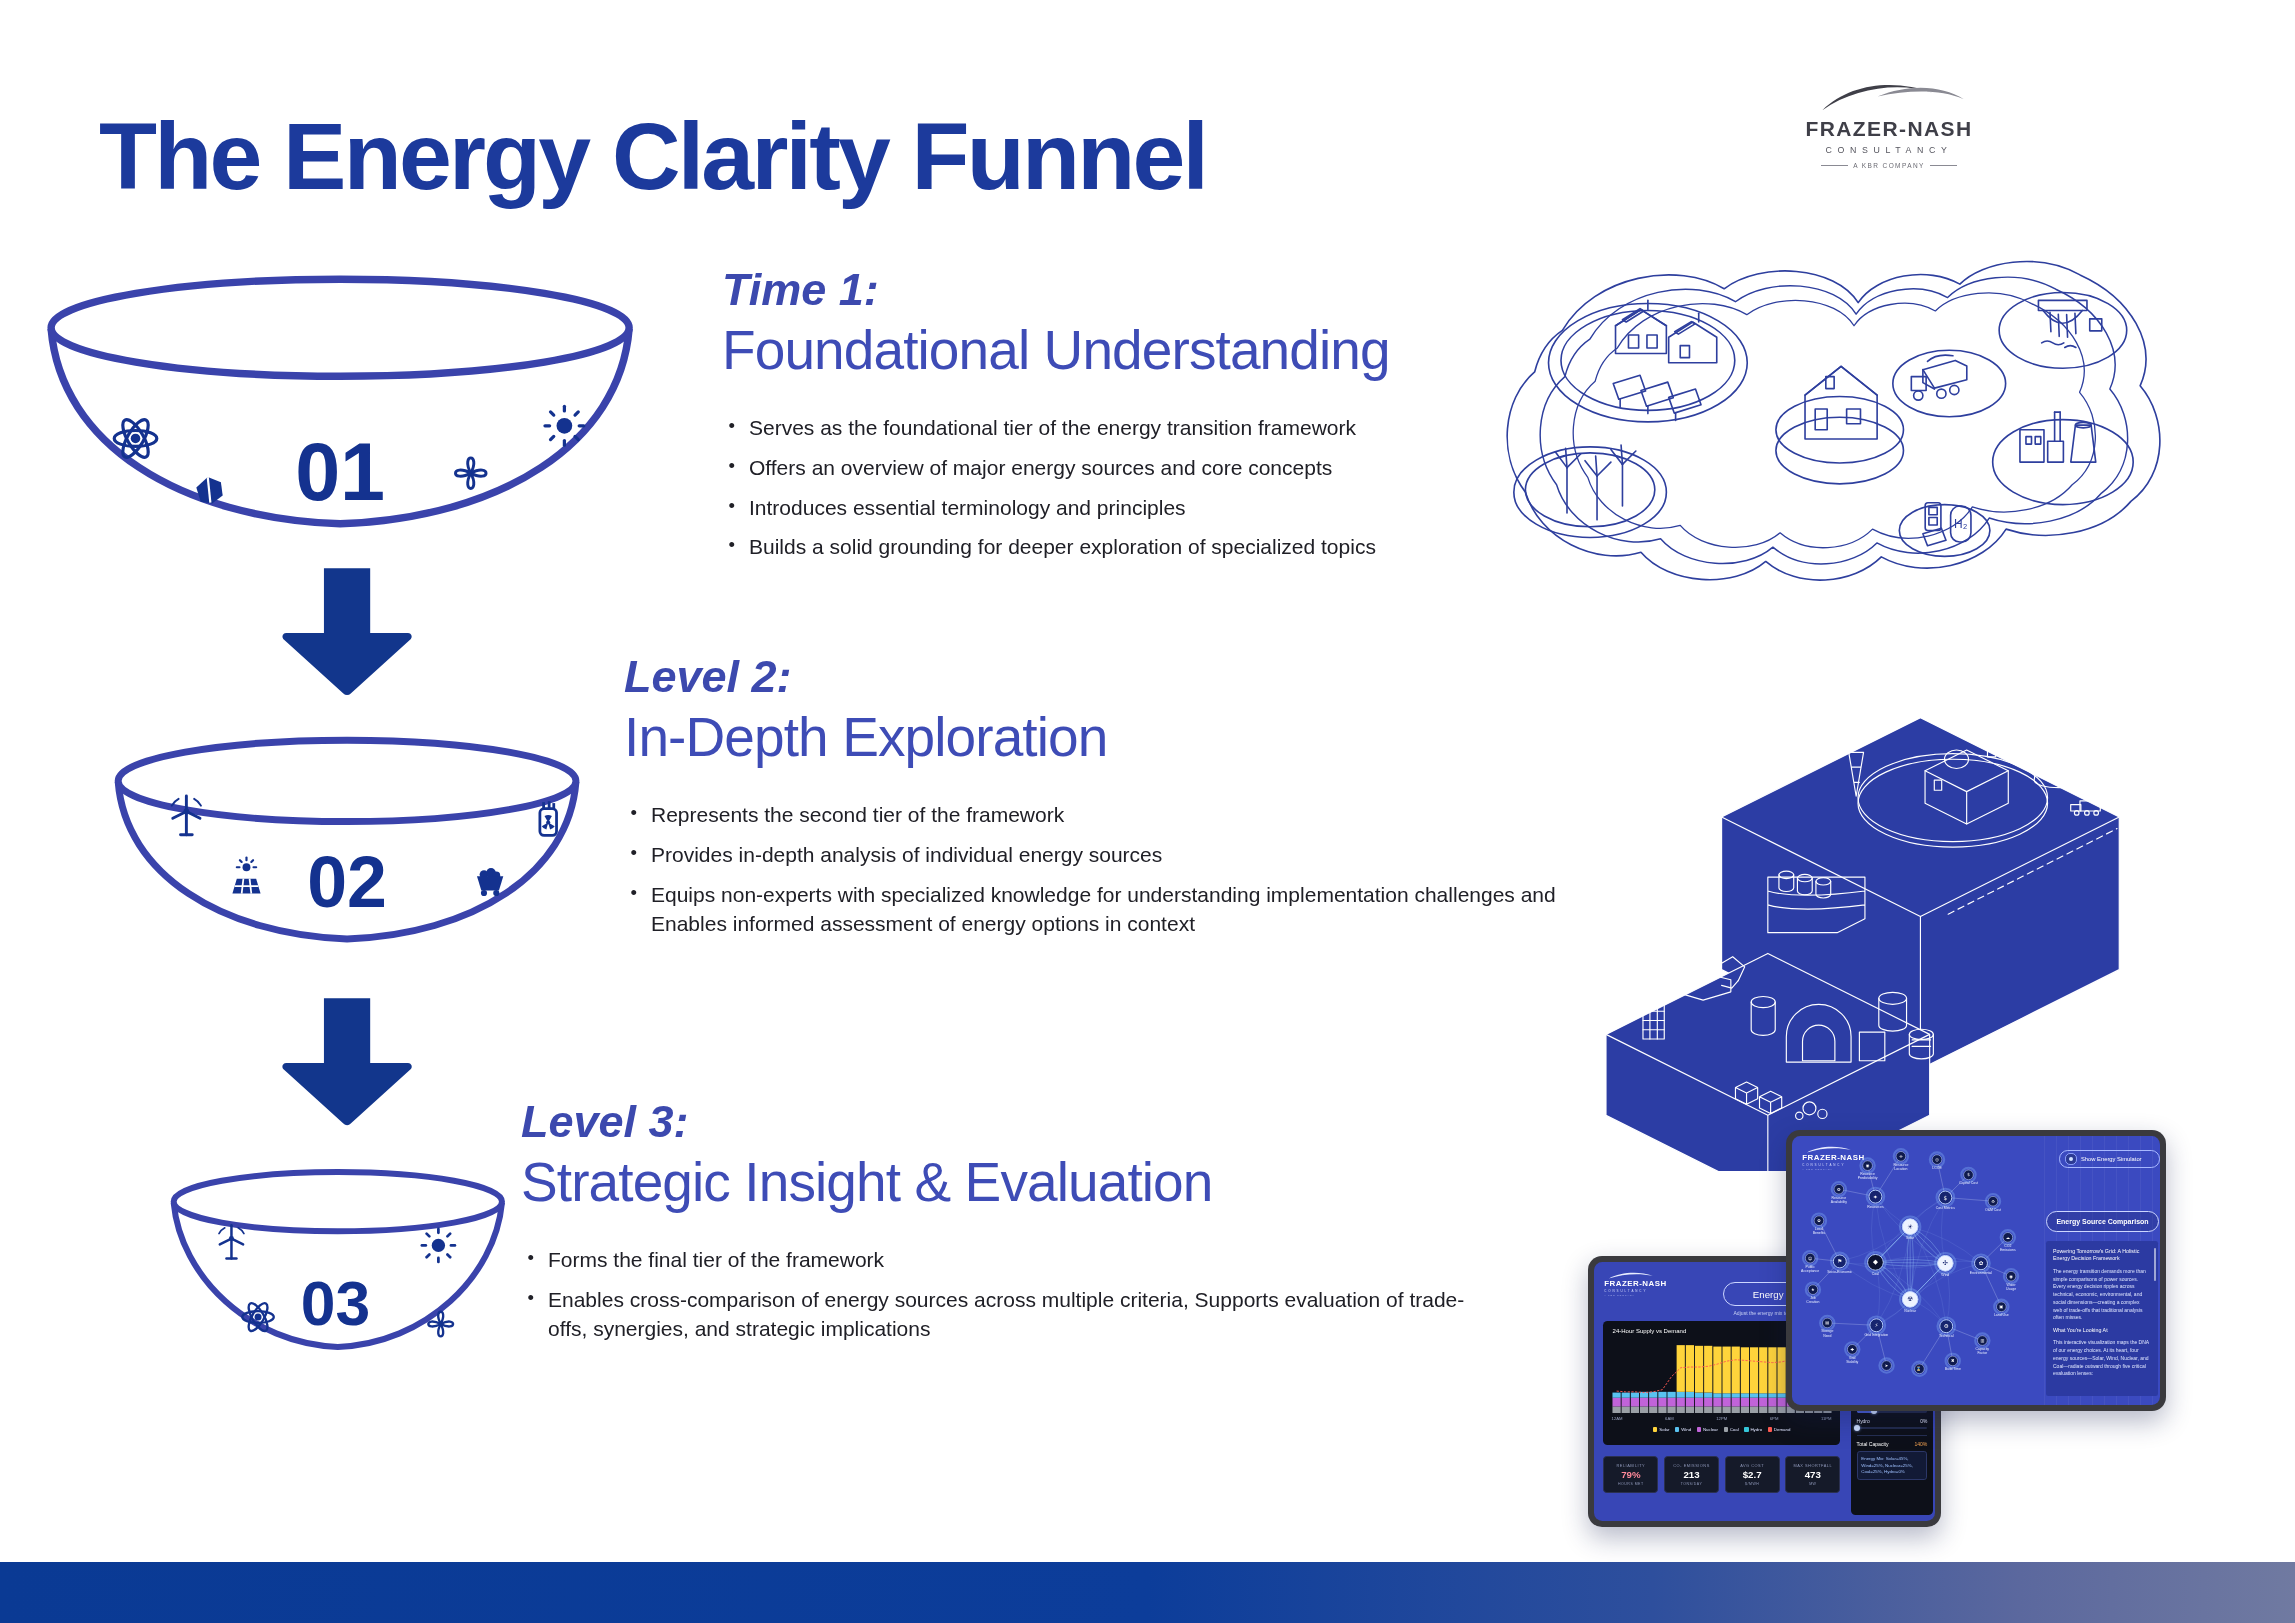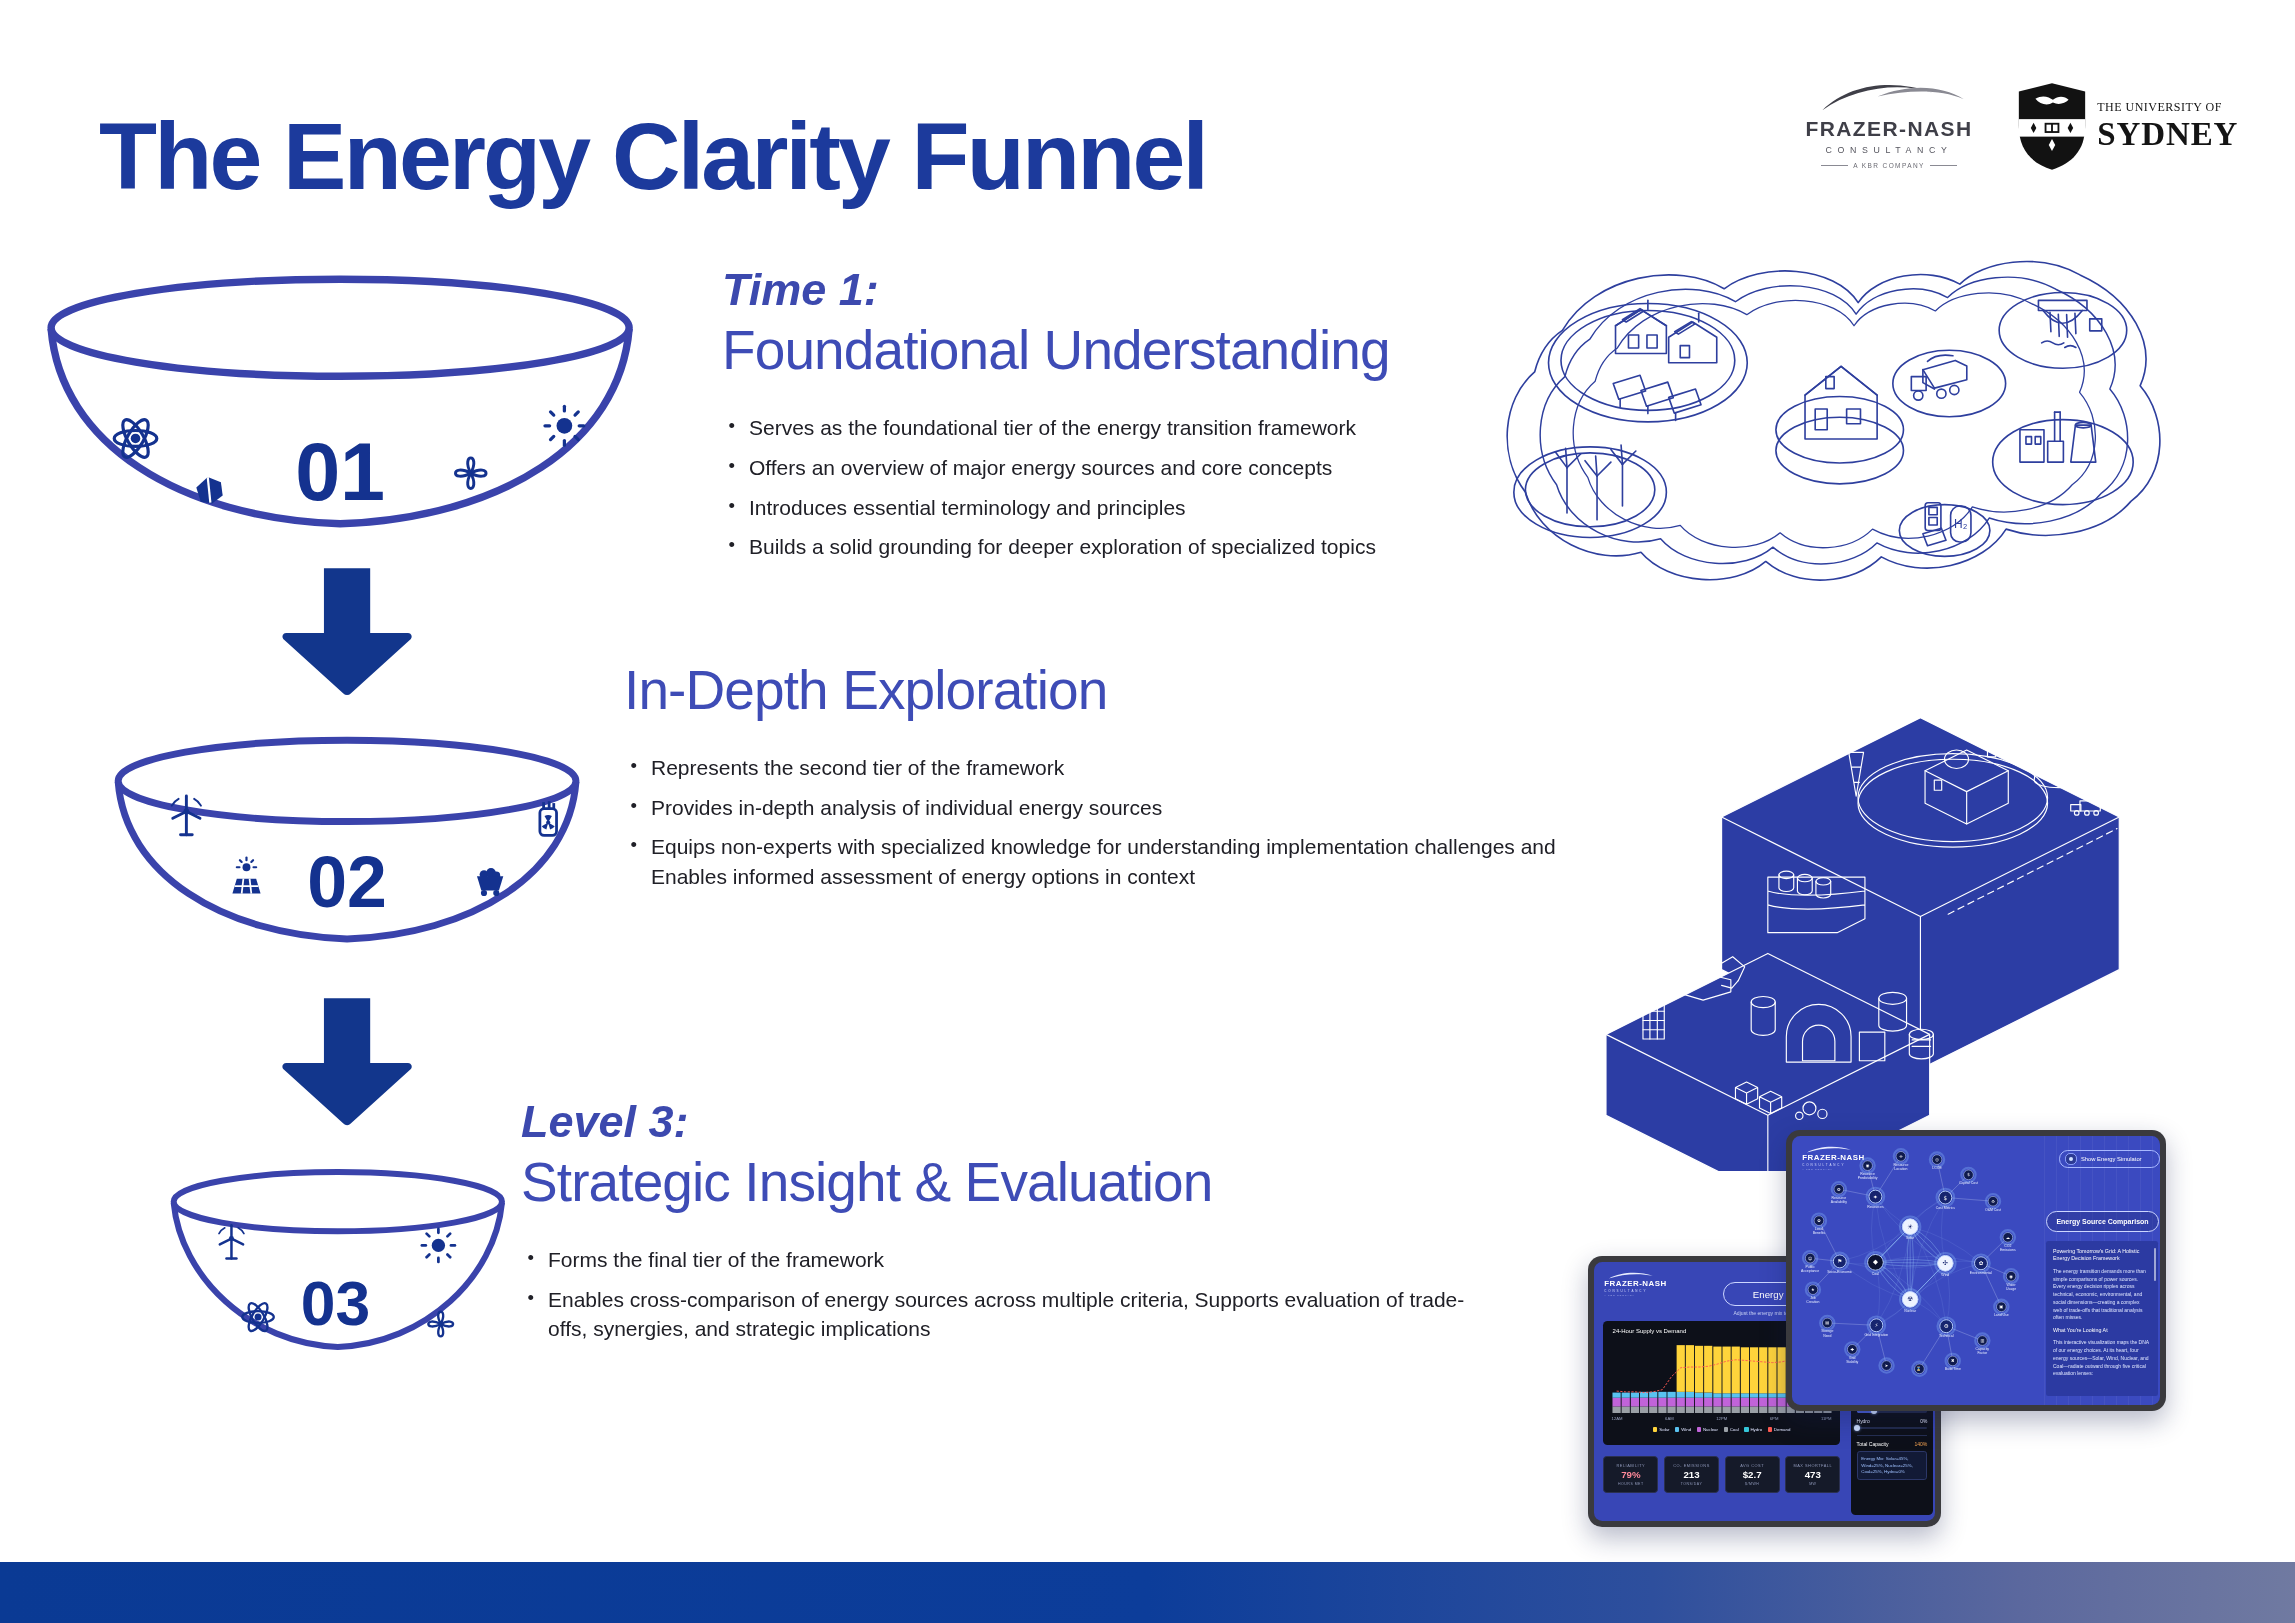--- a/index.html
+++ b/index.html
@@ -115,37 +115,20 @@
     </svg>
     <div class="fn-name">FRAZER-NASH</div>
     <div class="fn-sub">CONSULTANCY</div>
     <div class="fn-tagrow">
       <div class="fn-rule"></div>
       <div class="fn-tagline">A KBR COMPANY</div>
       <div class="fn-rule"></div>
     </div>
   </div>
 
-  <div class="abs usyd-logo">
-    <svg width="70" height="91" viewBox="0 0 152 196">
-      <path d="M76,4 L148,22 V96 C148,152 118,178 76,192 C34,178 4,152 4,96 V22 Z" fill="#121212"></path>
-      <path d="M40,38 C55,28 70,34 78,40 C90,30 104,32 112,40 C104,48 90,52 78,46 C66,54 50,50 40,38 Z" fill="#ffffff"></path>
-      <rect x="4" y="82" width="144" height="38" fill="#ffffff"></rect>
-      <path d="M30,101 l6,-11 l6,11 l-6,11 Z" fill="#121212"></path>
-      <path d="M110,101 l6,-11 l6,11 l-6,11 Z" fill="#121212"></path>
-      <rect x="60" y="90" width="32" height="22" fill="#121212"></rect>
-      <rect x="64" y="94" width="10" height="14" fill="#ffffff"></rect>
-      <rect x="78" y="94" width="10" height="14" fill="#ffffff"></rect>
-      <path d="M76,138 l7,-13 l7,13 l-7,13 Z" fill="#ffffff" transform="translate(-7,0)"></path>
-    </svg>
-    <div class="usyd-text">
-      <div class="usyd-line1">THE UNIVERSITY OF</div>
-      <div class="usyd-line2">SYDNEY</div>
-    </div>
-  </div>
 
   <svg class="abs" style="left:28px;top:259px;" width="652" height="1152" viewBox="0 0 1410 2490">
     <defs>
       <g id="icon-atom" stroke="#14328f" fill="none" stroke-width="6">
         <ellipse cx="50" cy="50" rx="40" ry="15"></ellipse>
         <ellipse cx="50" cy="50" rx="40" ry="15" transform="rotate(60 50 50)"></ellipse>
         <ellipse cx="50" cy="50" rx="40" ry="15" transform="rotate(-60 50 50)"></ellipse>
         <circle cx="50" cy="50" r="9" fill="#14328f" stroke="none"></circle>
       </g>
       <g id="icon-sun" fill="#14328f" stroke="#14328f" stroke-width="7" stroke-linecap="round">
@@ -255,20 +238,21 @@
     <div class="lvl-head">Time 1:</div>
     <div class="lvl-title">Foundational Understanding</div>
     <ul class="lvl-bullets">
         <li>Serves as the foundational tier of the energy transition framework</li>
         <li>Offers an overview of major energy sources and core concepts</li>
         <li>Introduces essential terminology and principles</li>
         <li>Builds a solid grounding for deeper exploration of specialized topics</li>
       </ul>
   </div>
   <div class="abs level" id="level-2">
+    <div class="lvl-head">Level 2:</div>
     <div class="lvl-title">In-Depth Exploration</div>
     <ul class="lvl-bullets">
         <li>Represents the second tier of the framework</li>
         <li>Provides in-depth analysis of individual energy sources</li>
         <li>Equips non-experts with specialized knowledge for understanding implementation challenges and Enables informed assessment of energy options in context</li>
       </ul>
   </div>
   <div class="abs level" id="level-3">
     <div class="lvl-head">Level 3:</div>
     <div class="lvl-title">Strategic Insight &amp; Evaluation</div>

